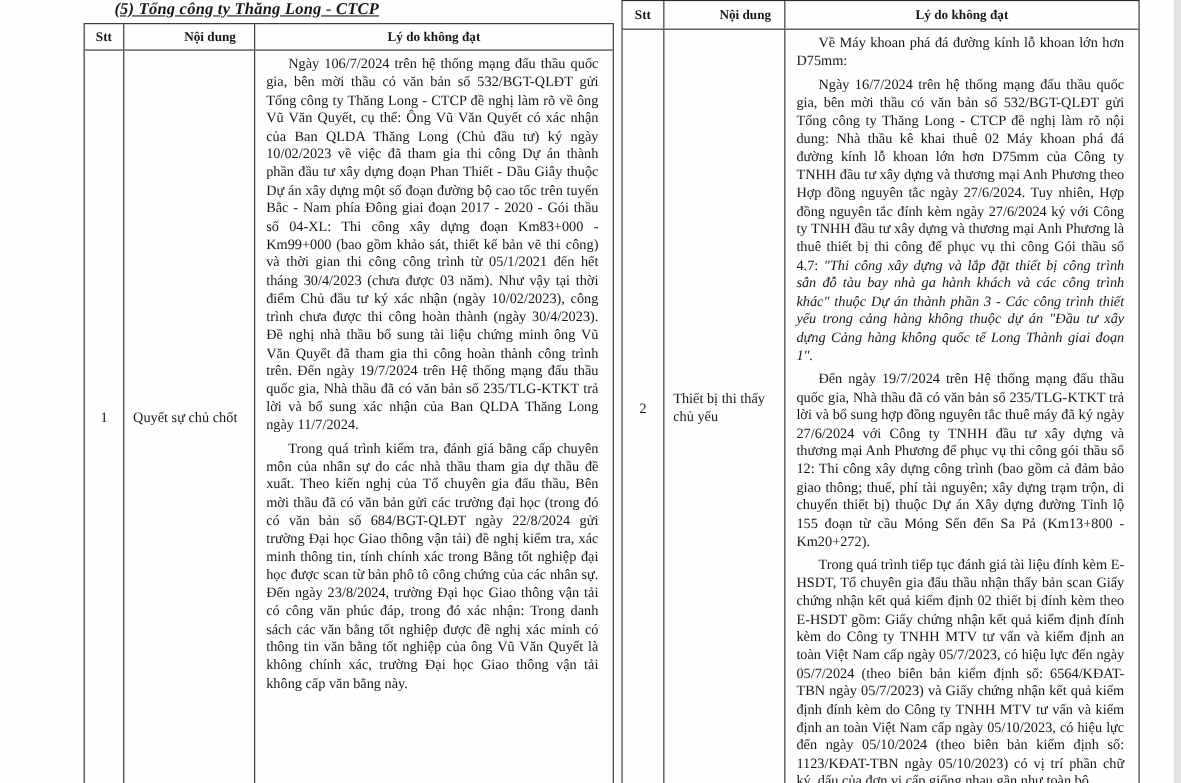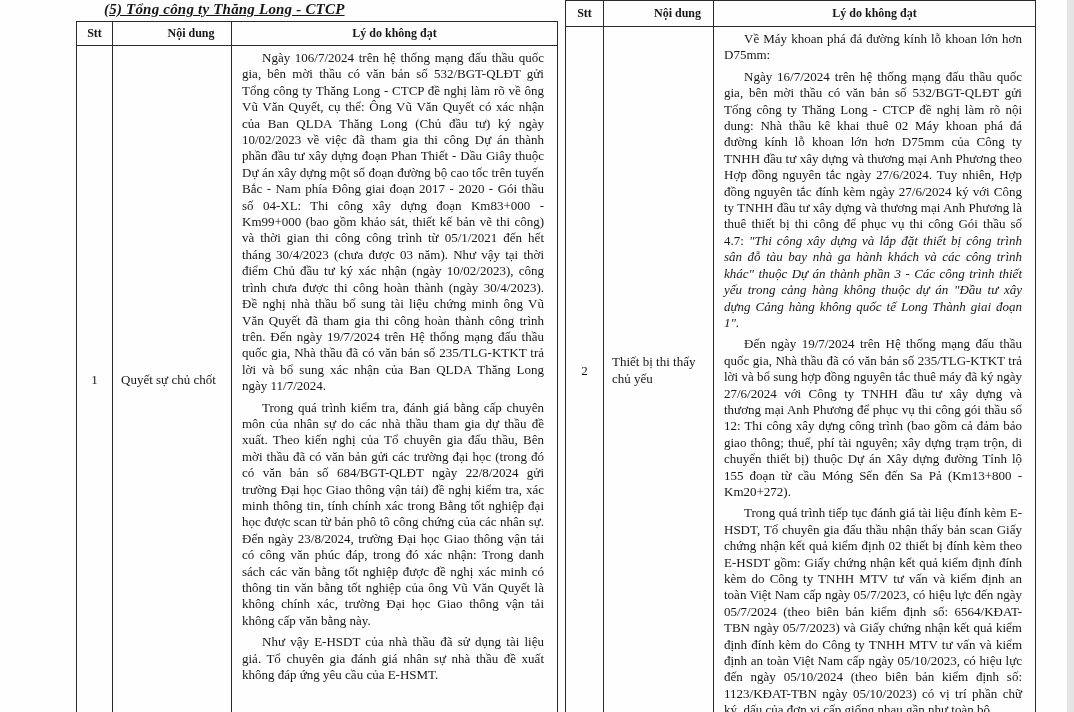--- a/index.html
+++ b/index.html
@@ -79,21 +79,20 @@
       <div class="th c-ld">Lý do không đạt</div>
     </div>
     <div class="tbody">
       <div class="td c-stt">1</div>
       <div class="td c-nd">
         <span>Quyết sự chủ chốt</span>
       </div>
       <div class="td c-ld reason">
           <p><span>Ngày 106/7/2024 trên hệ thống mạng đấu thầu quốc gia, bên mời thầu có văn bản số 532/BGT-QLĐT gửi Tổng công ty Thăng Long - CTCP đề nghị làm rõ về ông Vũ Văn Quyết, cụ thể: Ông Vũ Văn Quyết có xác nhận của Ban QLDA Thăng Long (Chủ đầu tư) ký ngày 10/02/2023 về việc đã tham gia thi công Dự án thành phần đầu tư xây dựng đoạn Phan Thiết - Dầu Giây thuộc Dự án xây dựng một số đoạn đường bộ cao tốc trên tuyến Bắc - Nam phía Đông giai đoạn 2017 - 2020 - Gói thầu số 04-XL: Thi công xây dựng đoạn Km83+000 - Km99+000 (bao gồm khảo sát, thiết kế bản vẽ thi công) và thời gian thi công công trình từ 05/1/2021 đến hết tháng 30/4/2023 (chưa được 03 năm). Như vậy tại thời điểm Chủ đầu tư ký xác nhận (ngày 10/02/2023), công trình chưa được thi công hoàn thành (ngày 30/4/2023). Đề nghị nhà thầu bổ sung tài liệu chứng minh ông Vũ Văn Quyết đã tham gia thi công hoàn thành công trình trên. Đến ngày 19/7/2024 trên Hệ thống mạng đấu thầu quốc gia, Nhà thầu đã có văn bản số 235/TLG-KTKT trả lời và bổ sung xác nhận của Ban QLDA Thăng Long ngày 11/7/2024.</span></p>
           <p><span>Trong quá trình kiểm tra, đánh giá bằng cấp chuyên môn của nhân sự do các nhà thầu tham gia dự thầu đề xuất. Theo kiến nghị của Tổ chuyên gia đấu thầu, Bên mời thầu đã có văn bản gửi các trường đại học (trong đó có văn bản số 684/BGT-QLĐT ngày 22/8/2024 gửi trường Đại học Giao thông vận tải) đề nghị kiểm tra, xác minh thông tin, tính chính xác trong Bằng tốt nghiệp đại học được scan từ bản phô tô công chứng của các nhân sự. Đến ngày 23/8/2024, trường Đại học Giao thông vận tải có công văn phúc đáp, trong đó xác nhận: Trong danh sách các văn bằng tốt nghiệp được đề nghị xác minh có thông tin văn bằng tốt nghiệp của ông Vũ Văn Quyết là không chính xác, trường Đại học Giao thông vận tải không cấp văn bằng này.</span></p>
-          <p><span>Như vậy E-HSDT của nhà thầu đã sử dụng tài liệu giả. Tổ chuyên gia đánh giá nhân sự nhà thầu đề xuất không đáp ứng yêu cầu của E-HSMT.</span></p>
         </div>
     </div>
   </div>
 
   <div class="tbl tbl-right">
     <div class="thead">
       <div class="th c-stt">Stt</div>
       <div class="th c-nd">Nội dung</div>
       <div class="th c-ld">Lý do không đạt</div>
     </div>

